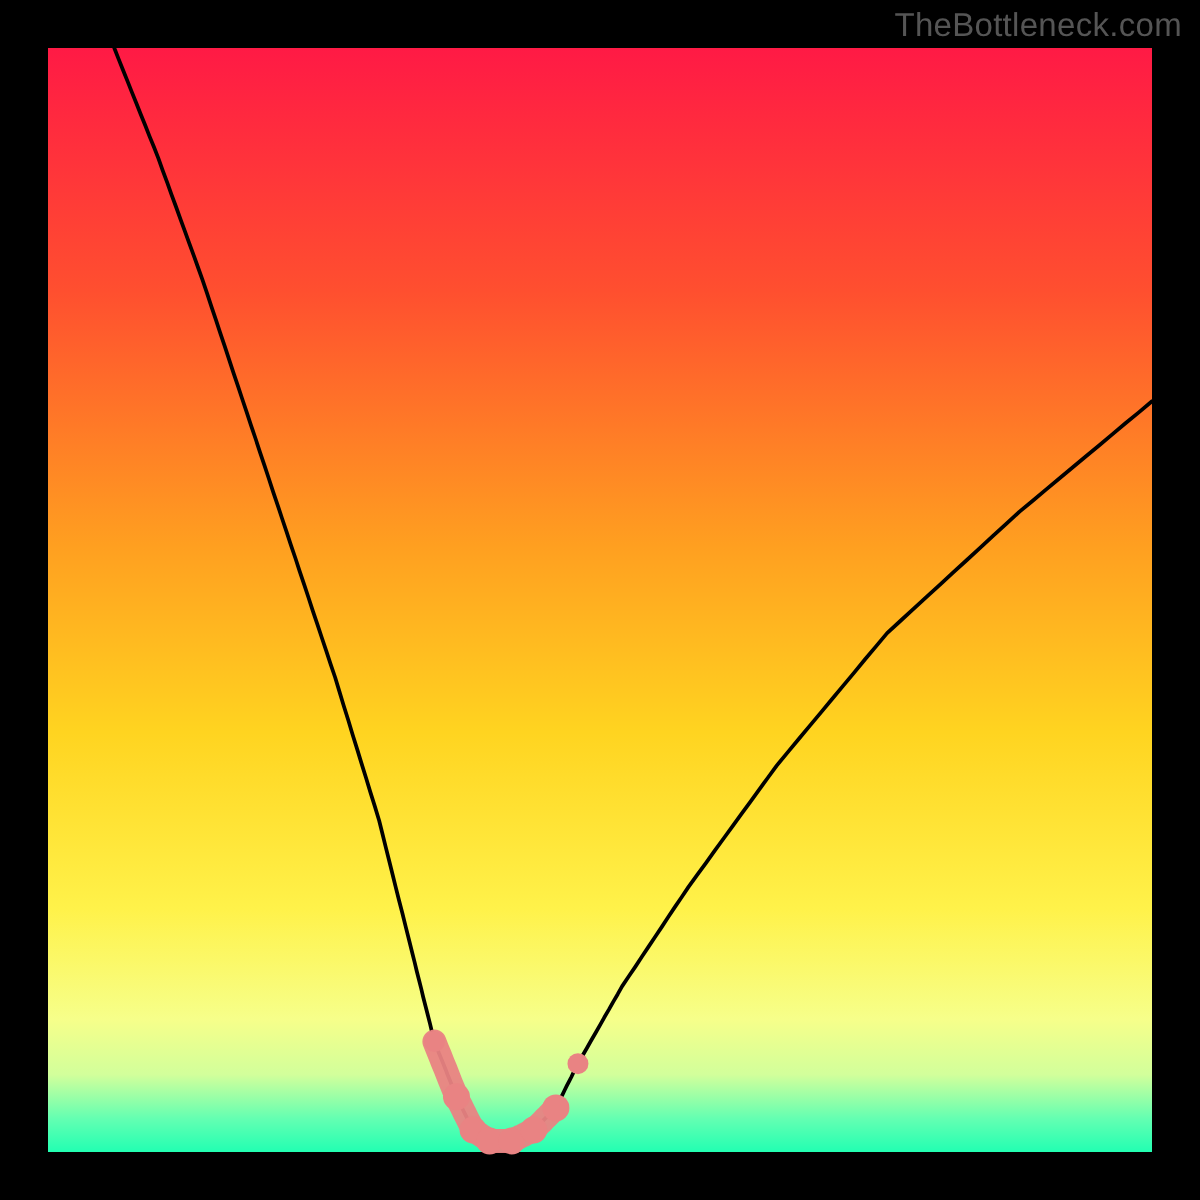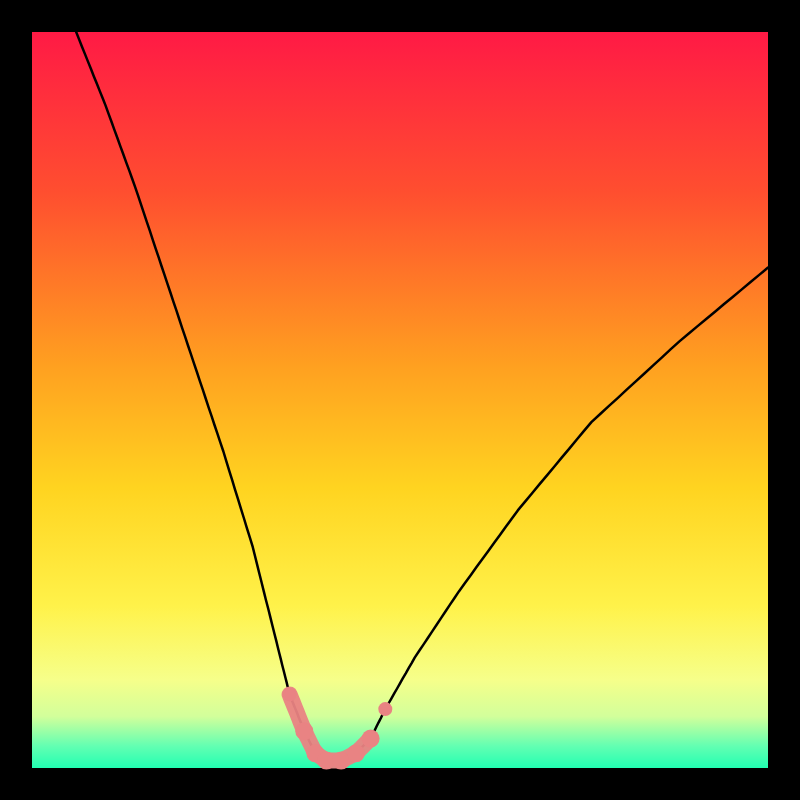--- a/index.html
+++ b/index.html
@@ -31,20 +31,21 @@
   svg {
     position: absolute;
     top: 0;
     left: 0;
   }
 </style>
 </head>
 <body>
 <div class="outer">
 
+  <div class="watermark">TheBottleneck.com</div>
 
   <svg id="chart-svg" width="800" height="800" viewBox="0 0 800 800">
     <defs>
       <linearGradient id="bg-grad" x1="0" y1="0" x2="0" y2="1">
         <stop id="g0" offset="0%" stop-color="#ff1a45"></stop>
         <stop id="g1" offset="22%" stop-color="#ff4f2f"></stop>
         <stop id="g2" offset="45%" stop-color="#ff9f20"></stop>
         <stop id="g3" offset="62%" stop-color="#ffd420"></stop>
         <stop id="g4" offset="78%" stop-color="#fff24a"></stop>
         <stop id="g5" offset="88%" stop-color="#f6ff8a"></stop>

